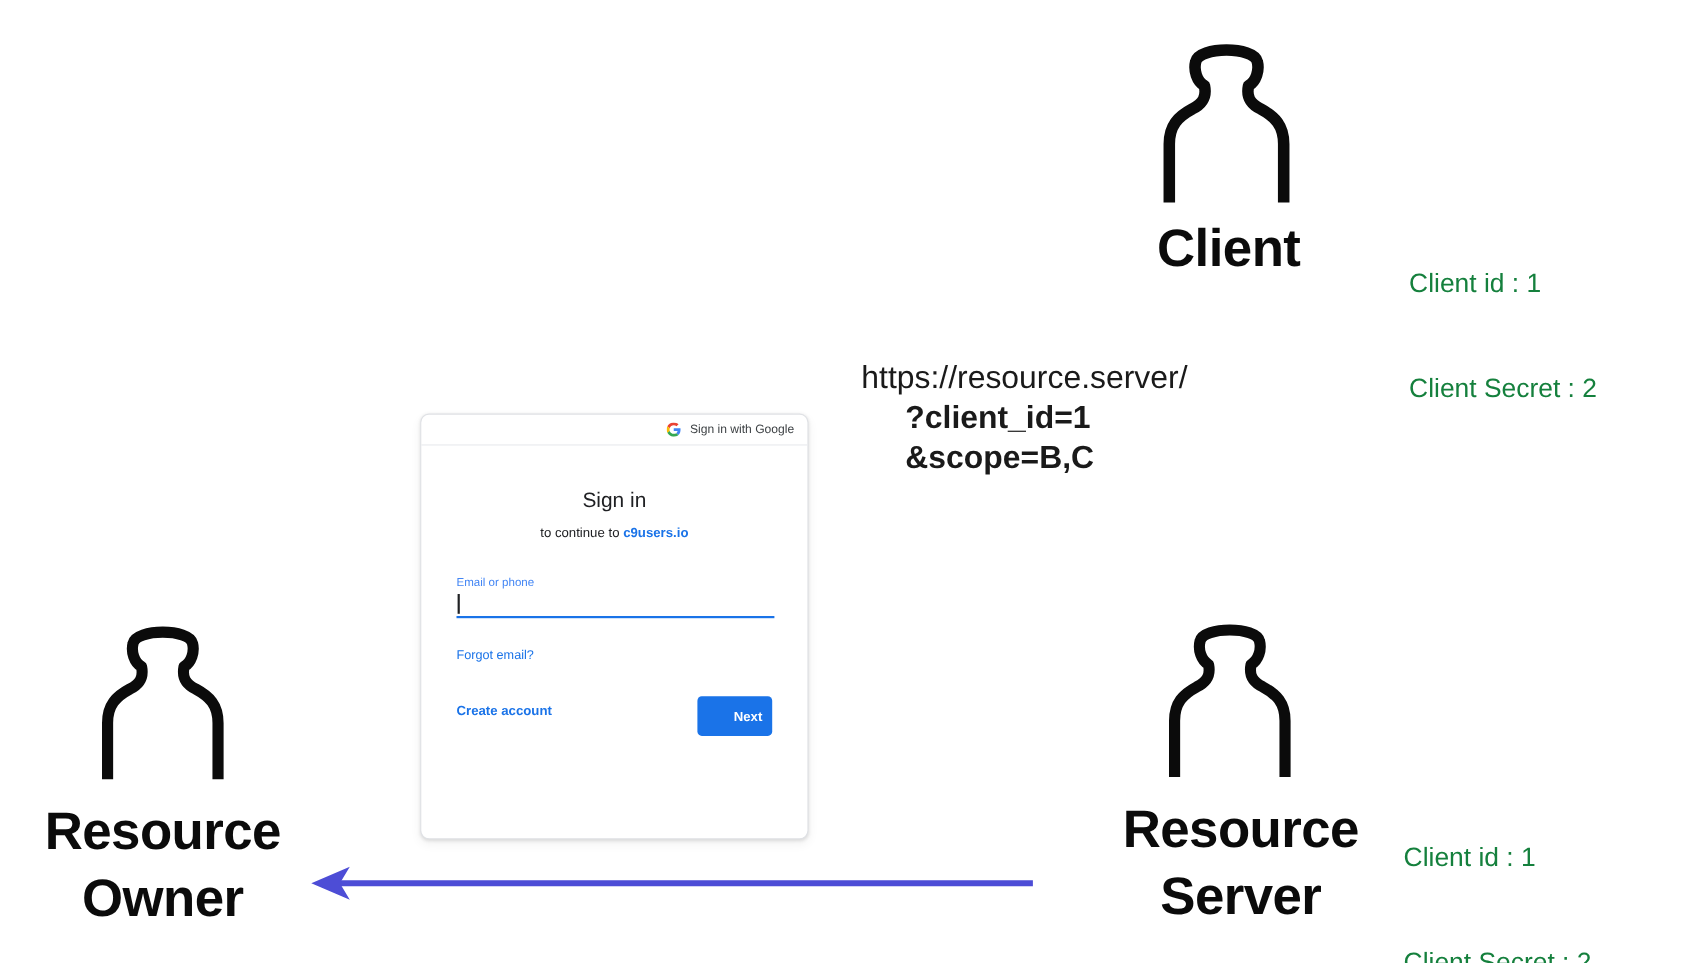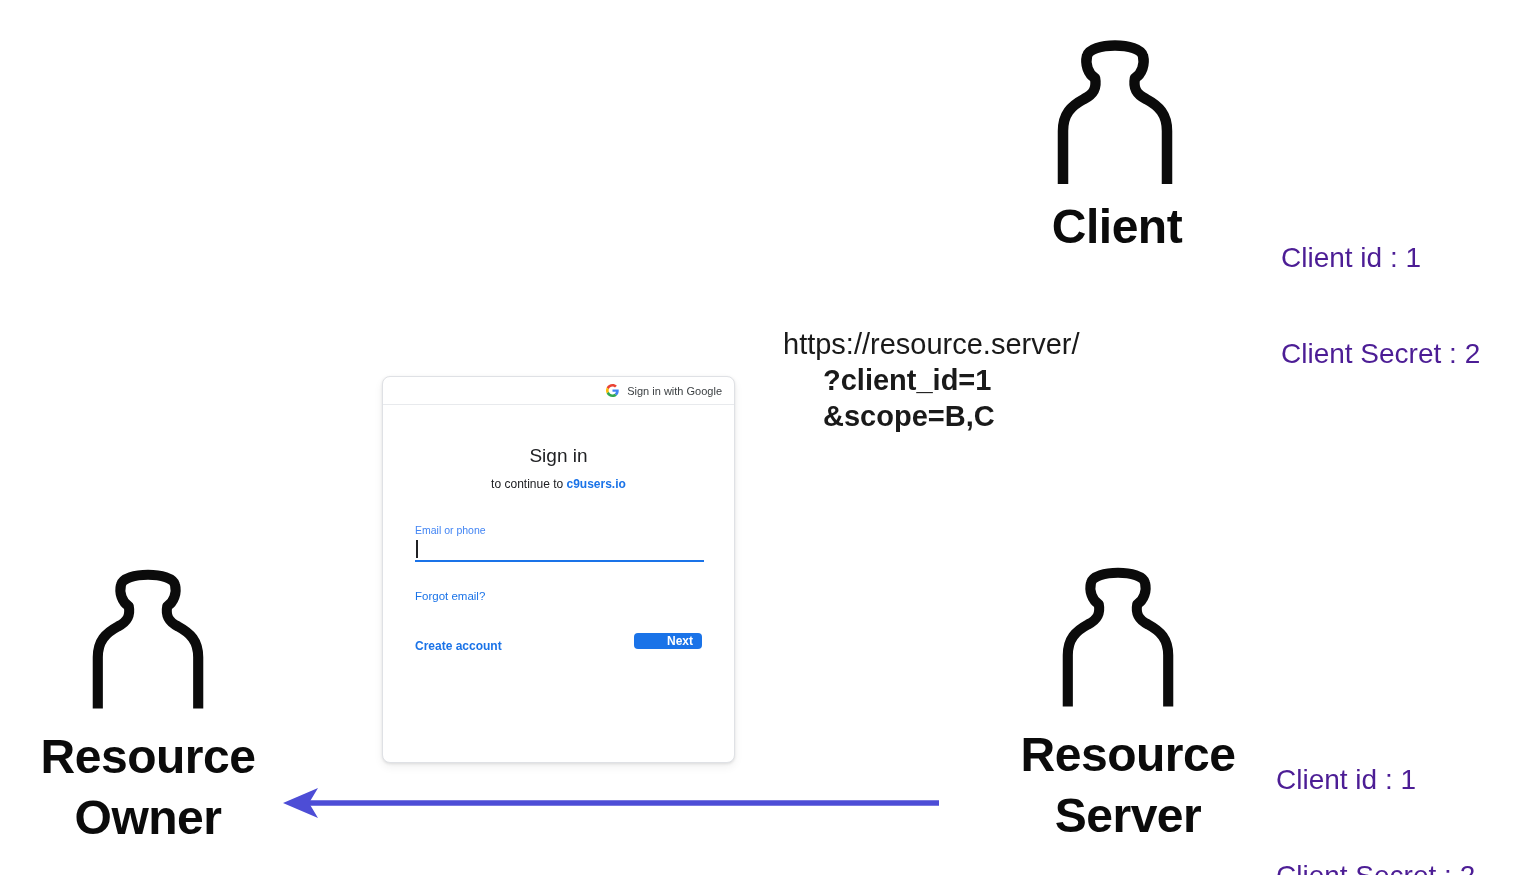--- a/index.html
+++ b/index.html
@@ -8,21 +8,21 @@
 
   
   .person-icon { position:absolute; }
   .person-icon path { fill:none; stroke:#0b0b0b; stroke-width:10.5; stroke-linejoin:round; }
 
   
   .actor-label { position:absolute; font-size:48px; font-weight:700; color:#0b0b0b;
     text-align:center; letter-spacing:-0.5px; line-height:61px; }
 
   
-  .info-text { position:absolute; font-size:28px; font-weight:300; color:#4c1d95;
+  .info-text { position:absolute; font-size:24px; font-weight:300; color:#15803d;
     line-height:32px; white-space:pre; }
 
   
   .url-block { position:absolute; left:783px; top:326px; font-size:29px; font-weight:300;
     color:#1a1a1a; line-height:36px; white-space:nowrap; }
   .url-block .url-line.indent { margin-left:40px;font-weight:bold; }
 
   
   .signin-card { position:absolute; left:382px; top:376px; width:353px; height:387px;
     background:#ffffff; border:1px solid #dfe1e5; border-radius:8px;
@@ -44,21 +44,21 @@
   .email-input { position:absolute; left:32px; width:289px; top:158px; height:27px;
     border-bottom:2px solid #1a73e8; cursor:text; }
   .email-input .text-cursor { position:absolute; left:1px; top:5px; width:1.5px; height:18px;
     background:#202124; }
   .email-input .email-value { font-size:13px; color:#202124; }
 
   .forgot-link { position:absolute; left:32px; top:213px; font-size:11.5px; font-weight:400;
     color:#1a73e8; cursor:pointer; }
   .create-link { position:absolute; left:32px; top:262px; font-size:12px; font-weight:700;
     color:#1a73e8; cursor:pointer; }
-  .next-btn { position:absolute; left:251px; top:256px; width:68px; height:16px;
+  .next-btn { position:absolute; left:251px; top:256px; width:68px; height:36px;
     background:#1a73e8; border:none; border-radius:4px; color:#ffffff; font-size:12px;
     font-weight:700; display:flex; align-items:center; justify-content:center;
     cursor:pointer; font-family:inherit;padding-left:24px; }
 
   
   .redirect-arrow { position:absolute; left:278px; top:785px; }
 </style>
 </head>
 <body>
 

